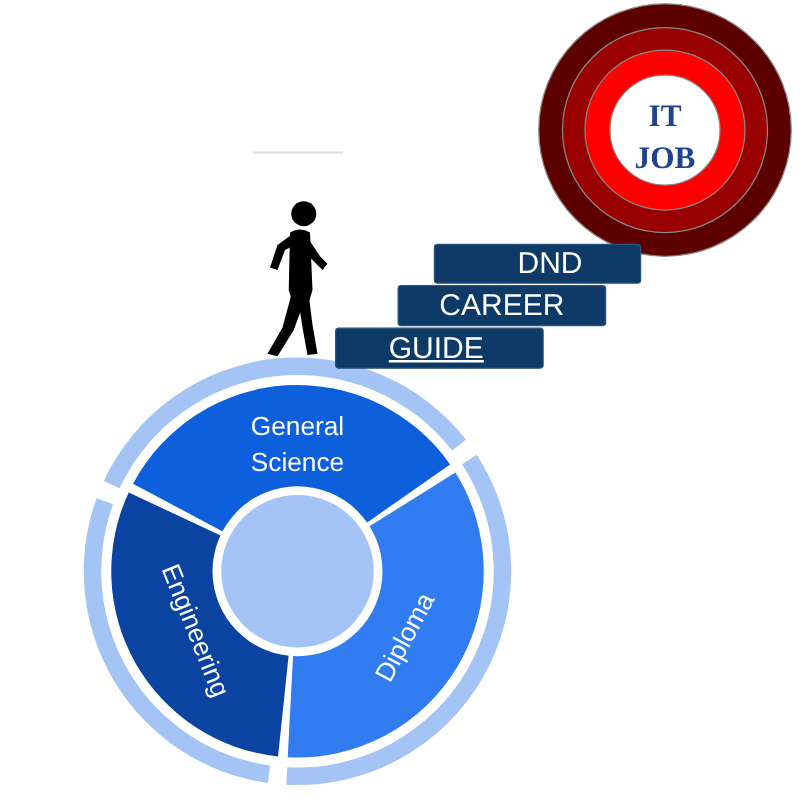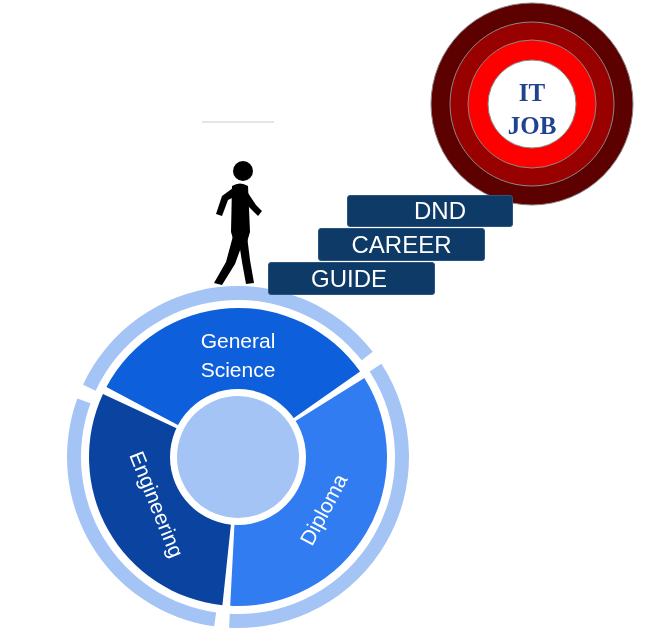--- a/index.html
+++ b/index.html
@@ -7,21 +7,21 @@
   .stage { position: absolute; left: 0; top: 0; width: 645px; height: 640px; border-radius: 18px; }
   .step {
     position: absolute; background: #0d3a66; color: #ffffff;
     border-radius: 3px; border: 1px solid #2a5580;
     font-family: "Liberation Sans", sans-serif; font-size: 24px;
     display: flex; align-items: center; justify-content: center;
     box-sizing: border-box; letter-spacing: 0px;
   }
   #step-dnd { left: 347px; top: 195px; width: 166px; height: 32px; padding-left: 20px; }
   #step-career { left: 318px; top: 228px; width: 167px; height: 33px; }
-  #step-guide { left: 268px; top: 262px; width: 167px; height: 33px; justify-content: flex-start; padding-left: 42px; }
+  #step-guide { left: 268px; top: 262px; width: 167px; height: 33px; justify-content: flex-start; padding-left: 42px; text-decoration: underline; }
   .seg-label { fill: #ffffff; font-family: "Liberation Sans", sans-serif; font-size: 21px; }
   .target-label { fill: #1f4390; font-family: "Liberation Serif", serif; font-size: 25px; font-weight: bold; }
 </style>
 </head>
 <body>
 
 <div class="stage">
 
   <svg style="position:absolute;left:0;top:0" width="645" height="640">
     <g>

